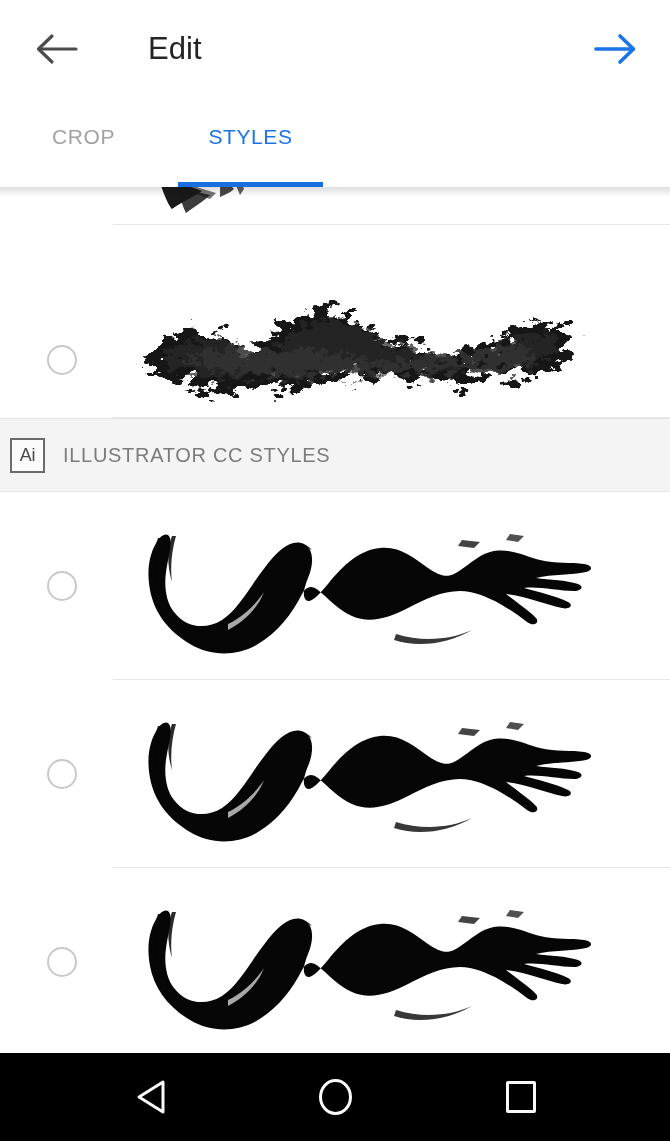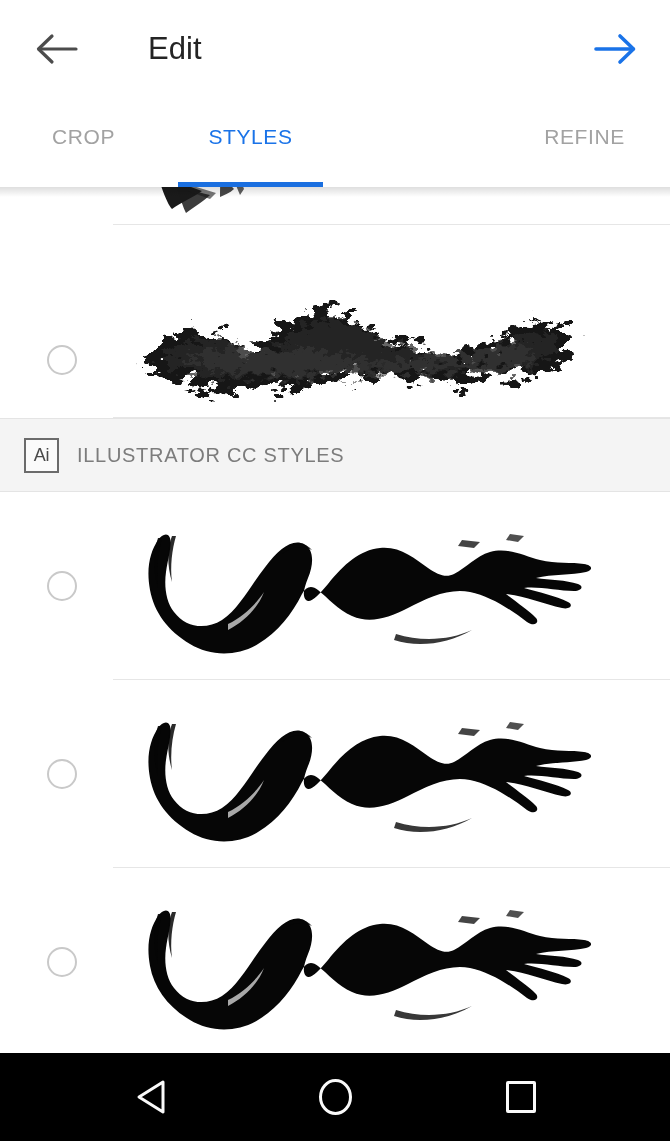--- a/index.html
+++ b/index.html
@@ -163,21 +163,21 @@
     width: 670px;
     height: 74px;
     background: #f4f4f4;
     border-top: 1px solid #e4e4e4;
     border-bottom: 1px solid #e4e4e4;
     box-sizing: border-box;
     display: flex;
     align-items: center;
   }
   .ai-badge {
-    margin-left: 24px;
+    margin-left: 10px;
     width: 35px;
     height: 35px;
     border: 2px solid #6b6b6b;
     box-sizing: border-box;
     display: flex;
     align-items: center;
     justify-content: center;
     font-size: 18px;
     color: #4a4a4a;
     letter-spacing: -0.3px;
@@ -256,23 +256,20 @@
       </svg>
     </div>
   </div>
 
   <div class="tabbar">
     <div class="tab" style="left:0px;">
       <span class="tab-label">CROP</span>
     </div>
     <div class="tab active" style="left:167px;">
       <span class="tab-label">STYLES</span>
-    </div>
-    <div class="tab" style="left:501px;">
-      <span class="tab-label">REFINE</span>
     </div>
   </div>
 
   <div class="tab-indicator" style="left:178px; width:145px;"></div>
   <div class="tab-shadow"></div>
 
   <div class="content">
     <div class="content-inner">
 
       <div class="row" style="height:38px;">

